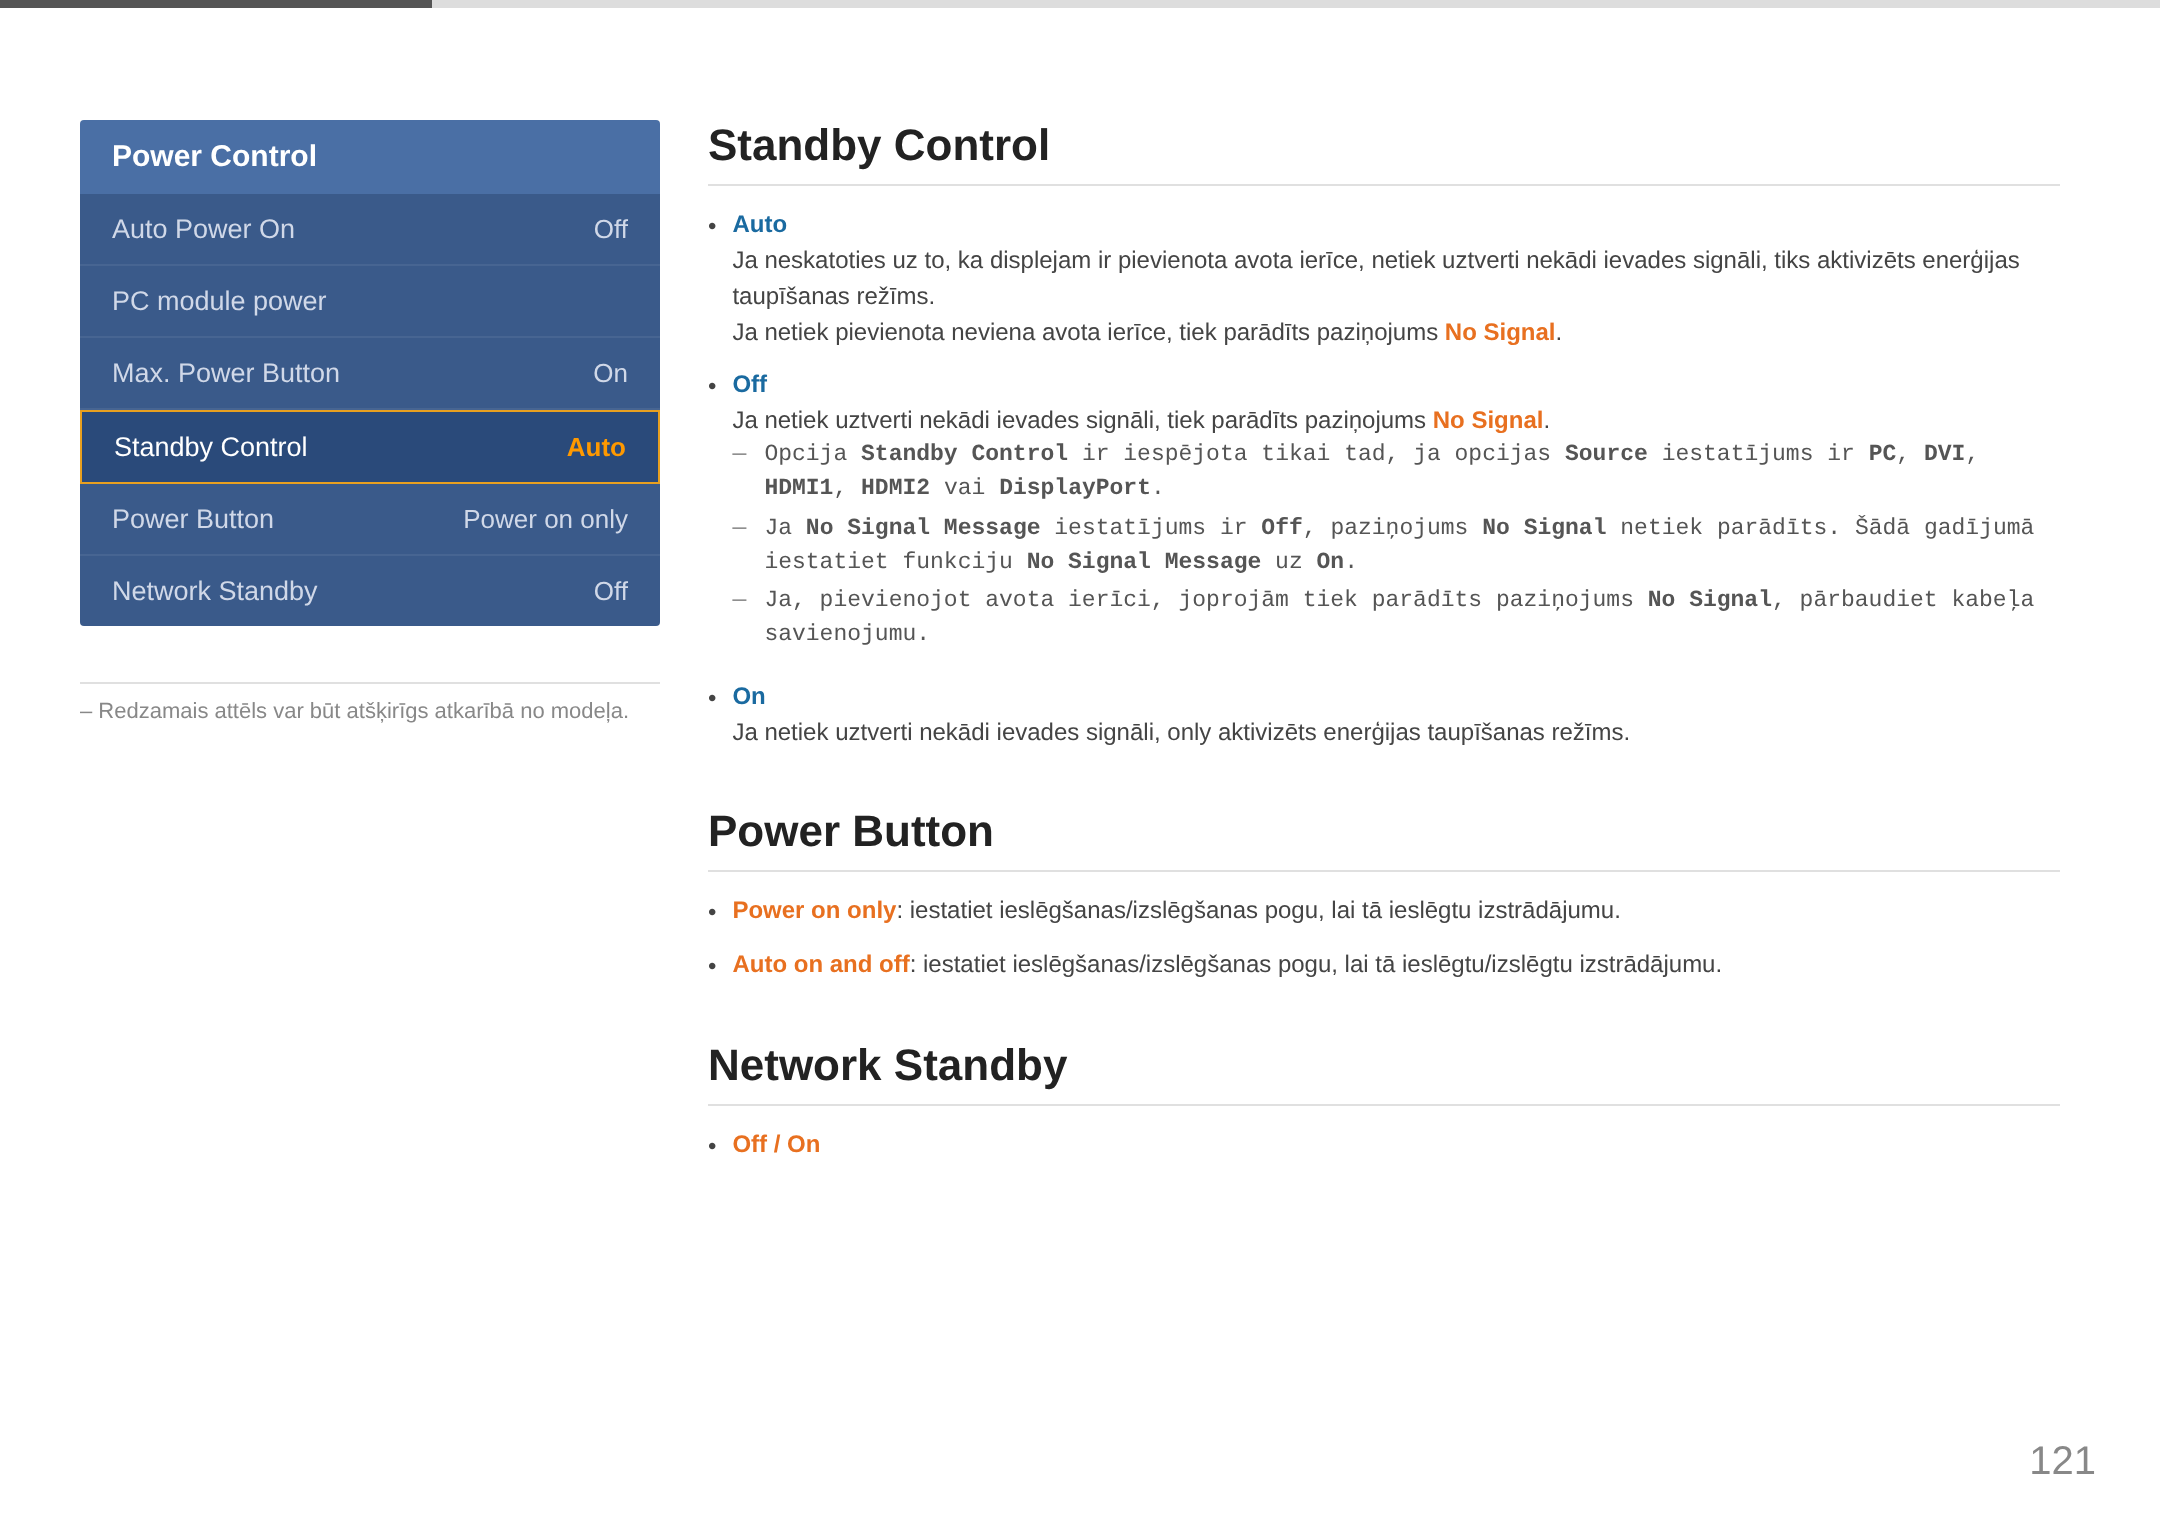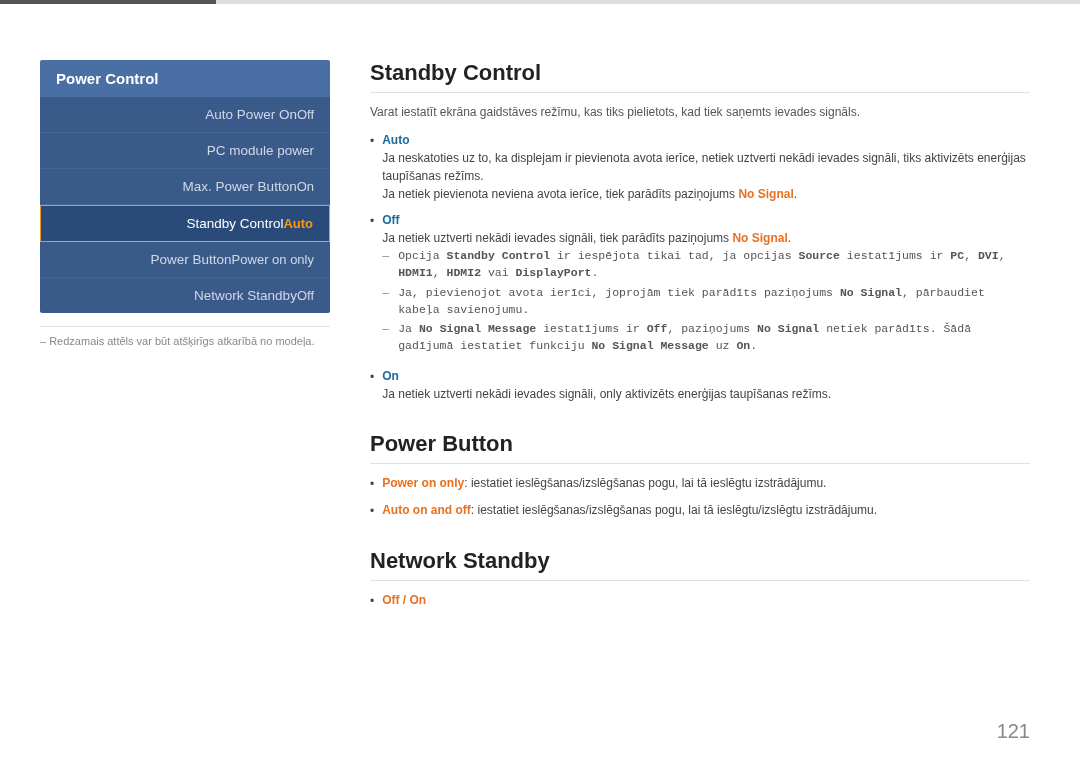--- a/index.html
+++ b/index.html
@@ -10,21 +10,21 @@
       height: 763px;
       overflow: hidden;
       position: relative;
     }
 
     .page-container {
       display: flex;
       width: 1080px;
       height: 763px;
       padding: 40px 50px 40px 40px;
-      gap: 40px;
+      gap: 24px;
     }
 
     
     .sidebar {
       width: 290px;
       flex-shrink: 0;
       display: flex;
       flex-direction: column;
       gap: 0;
       margin-top: 20px;
@@ -40,21 +40,21 @@
     }
 
     .sidebar-menu {
       background: #3a5a8a;
       border-radius: 0 0 2px 2px;
       overflow: hidden;
     }
 
     .menu-item {
       display: flex;
-      justify-content: flex-end;
+      justify-content: space-between;
       align-items: center;
       padding: 10px 16px;
       color: #d0d8e8;
       font-size: 13.5px;
       border-bottom: 1px solid rgba(255,255,255,0.07);
       cursor: pointer;
     }
 
     .menu-item:last-child {
       border-bottom: none;
@@ -175,35 +175,35 @@
     }
 
     .sub-item::before {
       content: '—';
       position: absolute;
       left: 0;
       color: #888;
     }
 
     .footnote-area {
-      margin-top: 13px;
+      margin-top: 28px;
       padding-top: 8px;
       border-top: 1px solid #e0e0e0;
     }
 
     .footnote {
       font-size: 11px;
       color: #888888;
     }
 
     
     .page-number {
       position: absolute;
       bottom: 20px;
-      right: 50px;
+      right: 32px;
       font-size: 20px;
       color: #888888;
       font-weight: normal;
     }
   </style>
 </head>
 <body>
 
 <div class="top-line"></div>
 
@@ -247,42 +247,41 @@
 
     <div class="footnote-area">
       <p class="footnote">– Redzamais attēls var būt atšķirīgs atkarībā no modeļa.</p>
     </div>
   </div>
 
   <div class="main-content">
 
     <div class="section">
       <h2 class="section-title">Standby Control</h2>
-      <p class="section-desc">Varat iestatīt ekrāna gaidstāves režīmu, kas tiks pielietots, kad tiek saņemts ievades signāls.</p>
 
       <ul class="bullet-list">
 
         <li class="bullet-item">
           <span class="bullet-dot">•</span>
           <div class="bullet-content">
             <span class="bullet-term">Auto</span><br>
             <span>Ja neskatoties uz to, ka displejam ir pievienota avota ierīce, netiek uztverti nekādi ievades signāli, tiks aktivizēts enerģijas taupīšanas režīms.</span><br>
             <span>Ja netiek pievienota neviena avota ierīce, tiek parādīts paziņojums <span class="bullet-term-orange">No Signal</span>.</span>
           </div>
         </li>
 
         <li class="bullet-item">
           <span class="bullet-dot">•</span>
           <div class="bullet-content">
             <span class="bullet-term">Off</span><br>
             <span>Ja netiek uztverti nekādi ievades signāli, tiek parādīts paziņojums <span class="bullet-term-orange">No Signal</span>.</span>
             <ul class="sub-list">
               <li class="sub-item">Opcija <strong>Standby Control</strong> ir iespējota tikai tad, ja opcijas <strong>Source</strong> iestatījums ir <strong>PC</strong>, <strong>DVI</strong>, <strong>HDMI1</strong>, <strong>HDMI2</strong> vai <strong>DisplayPort</strong>.</li>
+              <li class="sub-item">Ja <strong>No Signal Message</strong> iestatījums ir <strong>Off</strong>, paziņojums <strong>No Signal</strong> netiek parādīts. Šādā gadījumā iestatiet funkciju <strong>No Signal Message</strong> uz <strong>On</strong>.</li>
               <li class="sub-item">Ja, pievienojot avota ierīci, joprojām tiek parādīts paziņojums <strong>No Signal</strong>, pārbaudiet kabeļa savienojumu.</li>
-              <li class="sub-item">Ja <strong>No Signal Message</strong> iestatījums ir <strong>Off</strong>, paziņojums <strong>No Signal</strong> netiek parādīts. Šādā gadījumā iestatiet funkciju <strong>No Signal Message</strong> uz <strong>On</strong>.</li>
             </ul>
           </div>
         </li>
 
         <li class="bullet-item">
           <span class="bullet-dot">•</span>
           <div class="bullet-content">
             <span class="bullet-term">On</span><br>
             <span>Ja netiek uztverti nekādi ievades signāli, only aktivizēts enerģijas taupīšanas režīms.</span>
           </div>

